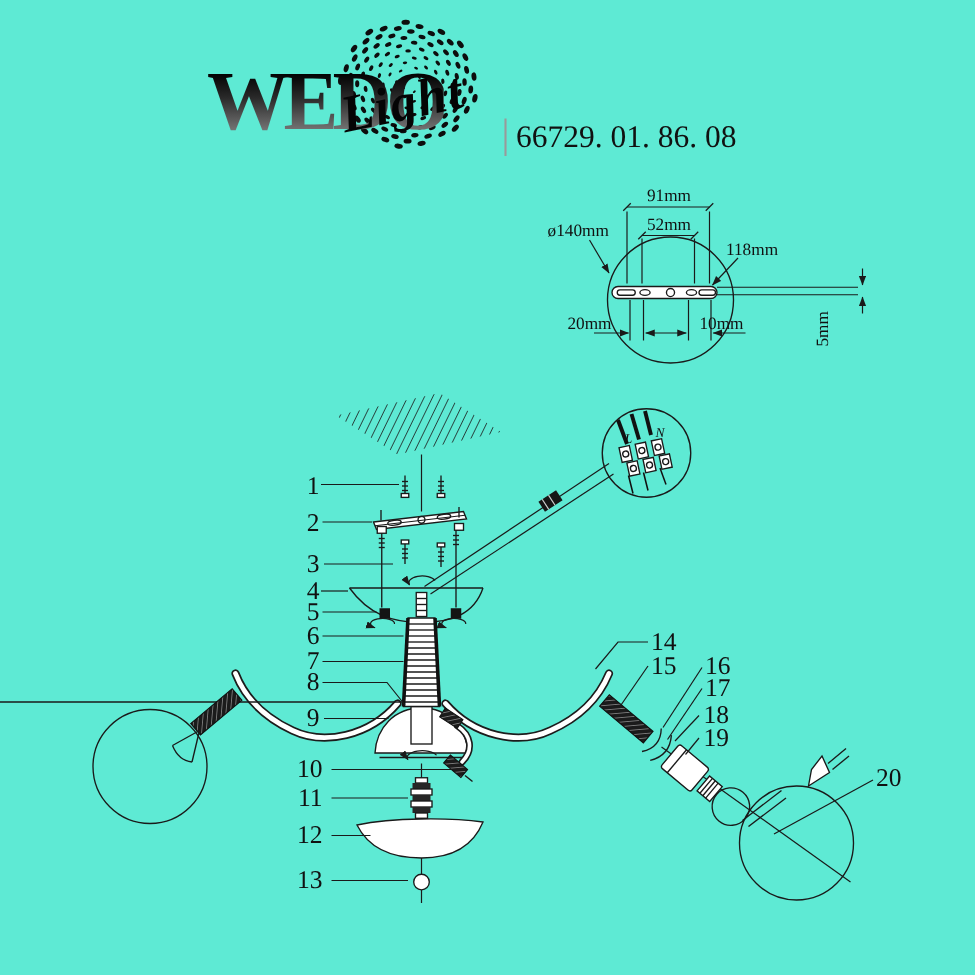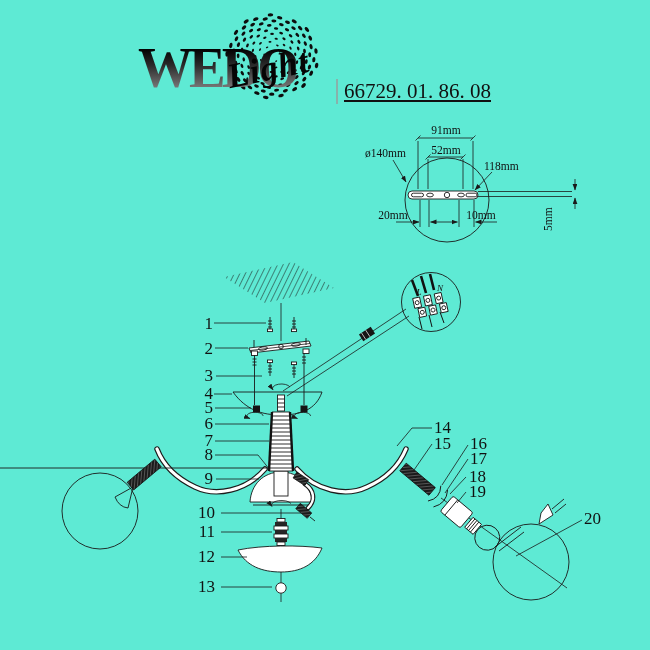--- a/index.html
+++ b/index.html
@@ -7,21 +7,21 @@
   #fig{position:absolute;left:0;top:0;z-index:1;}
   .logo-word{position:absolute;left:138px;top:40px;z-index:2;
     font-family:"Liberation Serif",serif;font-weight:bold;font-size:56px;letter-spacing:-4px;
     background:linear-gradient(#000 15%,#2a2a2a 45%,#8a8a8a 95%);
     -webkit-background-clip:text;background-clip:text;color:transparent;
     transform:scaleX(0.98);transform-origin:left top;line-height:1;}
   .logo-script{position:absolute;left:224px;top:60px;z-index:3;
     font-family:"Liberation Serif",serif;font-style:italic;font-weight:bold;font-size:35px;
     color:#050505;transform:rotate(-12deg);transform-origin:left top;line-height:1;letter-spacing:1px;}
   .model-no{position:absolute;left:344px;top:79px;z-index:2;
-    font-family:"Liberation Serif",serif;font-size:21px;color:#111;white-space:nowrap;text-decoration:underline;}
+    font-family:"Liberation Serif",serif;font-size:21px;color:#111;white-space:nowrap;}
   svg text{font-family:"Liberation Serif",serif;fill:#111;}
   .pn{font-size:17px;}
   .dim{font-size:11.5px;}
   .wire-label{font-size:9px;font-style:italic;}
   .thin{stroke:#1a1a1a;stroke-width:0.9;fill:none;}
   .thinf{stroke:#1a1a1a;stroke-width:0.9;fill:#fff;}
   .lead{stroke:#1a1a1a;stroke-width:0.8;fill:none;}
   .tube-o{stroke:#1c1c1c;stroke-width:5.5;fill:none;stroke-linecap:round;}
   .tube-i{stroke:#fff;stroke-width:3.2;fill:none;stroke-linecap:round;}
 </style>

